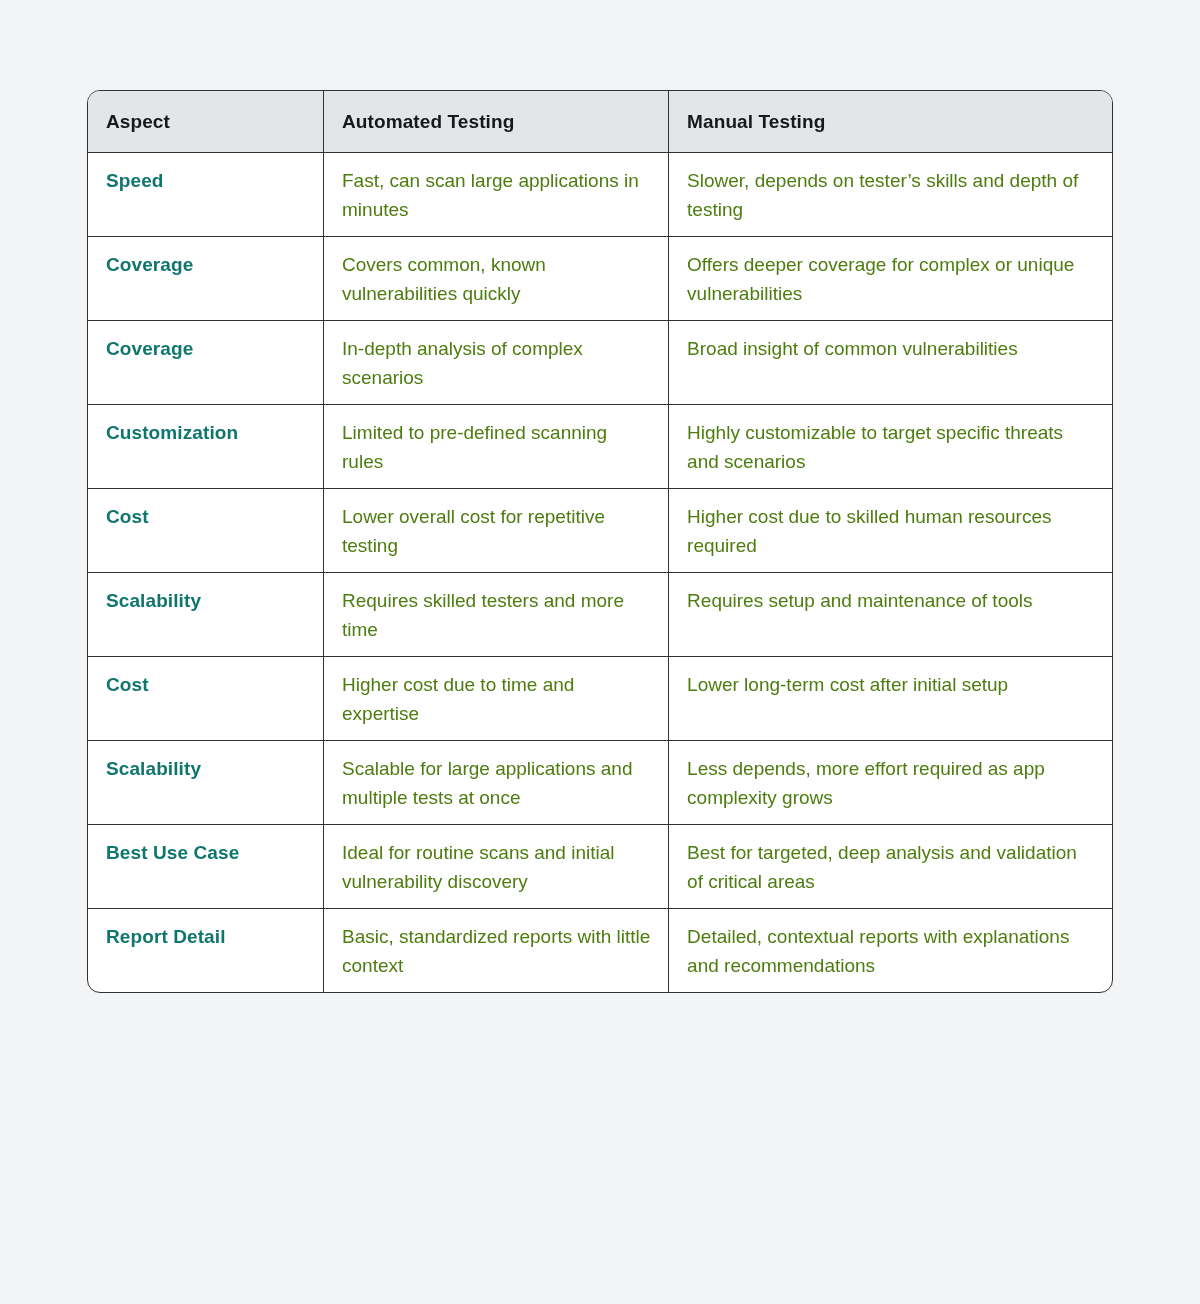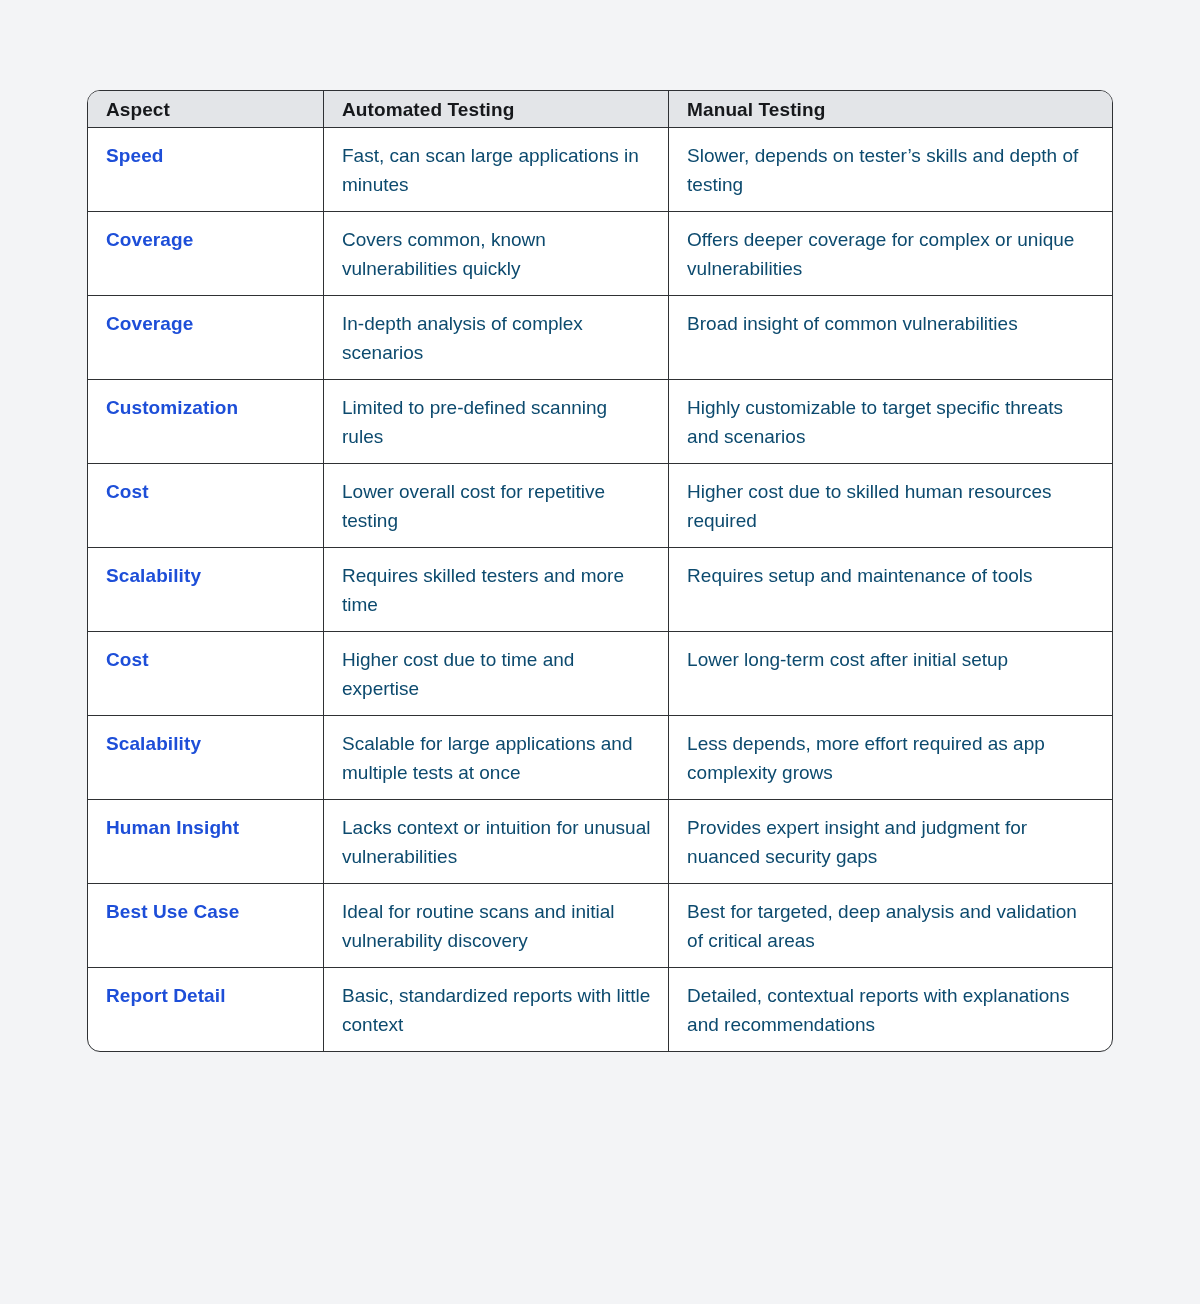--- a/index.html
+++ b/index.html
@@ -27,52 +27,52 @@
     width: 100%;
     border-collapse: collapse;
     table-layout: fixed;
   }
 
   .cmp-table col.c-aspect    { width: 23.0%; }
   .cmp-table col.c-automated { width: 33.7%; }
   .cmp-table col.c-manual    { width: 43.3%; }
 
   .cmp-table th {
-    height: 36px;
+    height: 61px;
     background: #e3e5e8;
     text-align: left;
     vertical-align: middle;
     padding: 2px 16px 0 18px;
     font-size: 19px;
     font-weight: bold;
     color: #16181b;
     letter-spacing: 0.1px;
     border-right: 1px solid #2f3134;
     border-bottom: 1px solid #2f3134;
   }
 
   .cmp-table td {
     height: 83px;
     vertical-align: top;
     padding: 13px 16px 12px 18px;
     font-size: 19px;
     line-height: 29px;
-    color: #0c4a6e;
+    color: #4d7c0f;
     border-right: 1px solid #2f3134;
     border-bottom: 1px solid #2f3134;
   }
 
   .cmp-table th:last-child,
   .cmp-table td:last-child { border-right: none; }
 
   .cmp-table tbody tr:last-child td { border-bottom: none; }
 
   .cmp-table td.aspect-cell {
     font-weight: bold;
-    color: #1d4ed8;
+    color: #0f766e;
     letter-spacing: 0.1px;
   }
 </style>
 </head>
 <body>
 
 <div class="table-wrap">
   <table class="cmp-table">
     <colgroup>
       <col class="c-aspect">
@@ -121,25 +121,20 @@
         <td class="aspect-cell">Cost</td>
         <td>Higher cost due to time and expertise</td>
         <td>Lower long-term cost after initial setup</td>
       </tr>
       <tr>
         <td class="aspect-cell">Scalability</td>
         <td>Scalable for large applications and multiple tests at once</td>
         <td>Less depends, more effort required as app complexity grows</td>
       </tr>
       <tr>
-        <td class="aspect-cell">Human Insight</td>
-        <td>Lacks context or intuition for unusual vulnerabilities</td>
-        <td>Provides expert insight and judgment for nuanced security gaps</td>
-      </tr>
-      <tr>
         <td class="aspect-cell">Best Use Case</td>
         <td>Ideal for routine scans and initial vulnerability discovery</td>
         <td>Best for targeted, deep analysis and validation of critical areas</td>
       </tr>
       <tr>
         <td class="aspect-cell">Report Detail</td>
         <td>Basic, standardized reports with little context</td>
         <td>Detailed, contextual reports with explanations and recommendations</td>
       </tr>
     </tbody>

